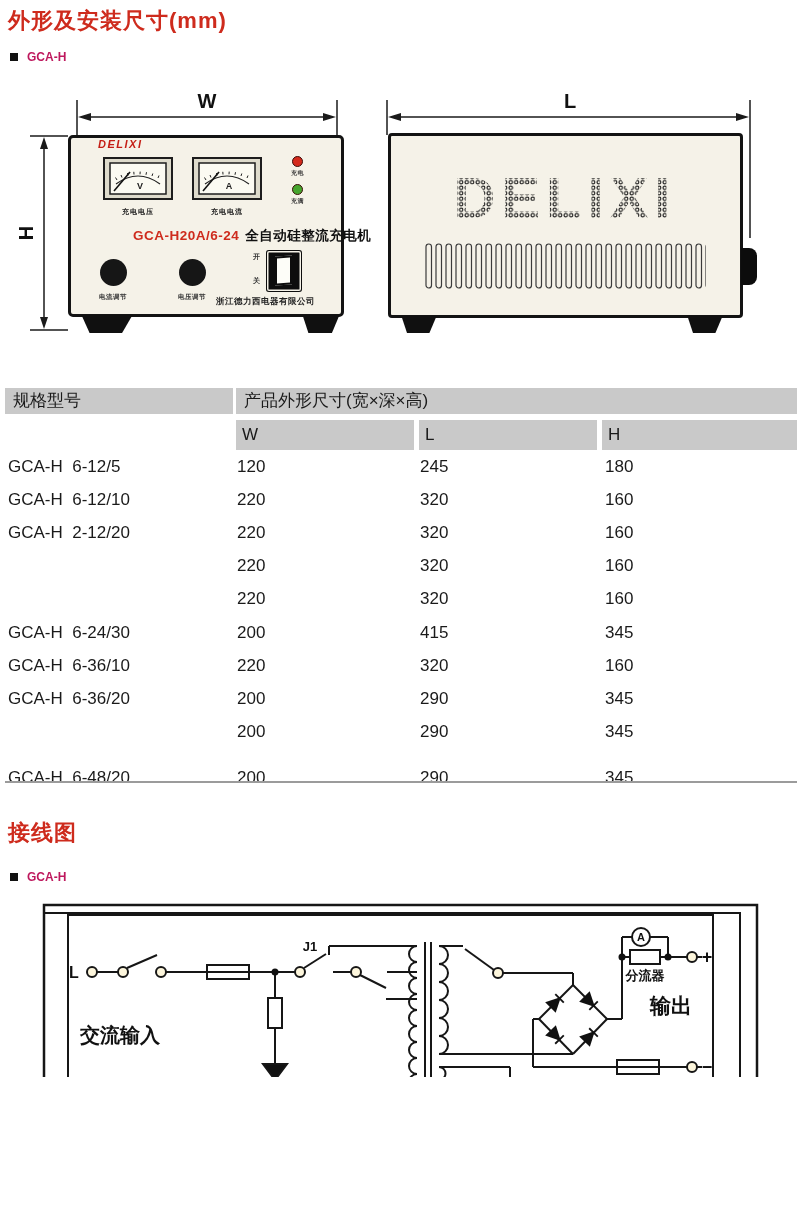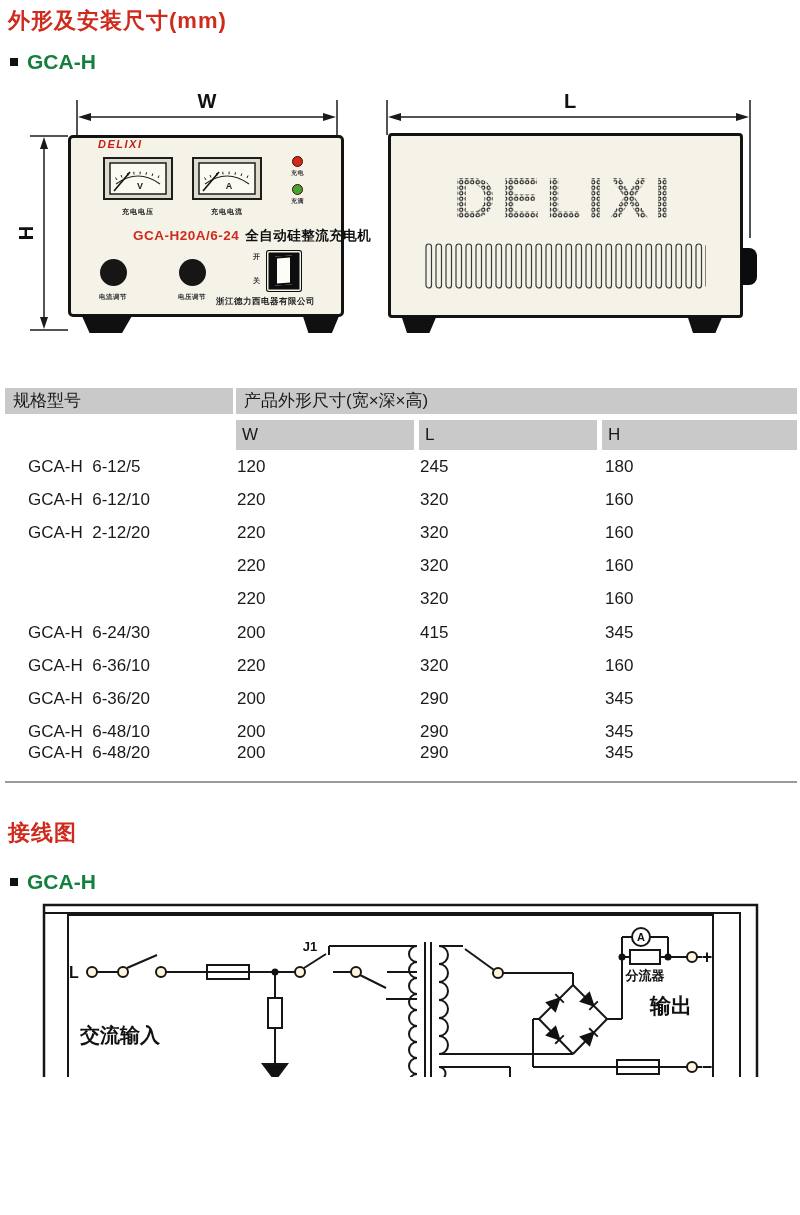--- a/index.html
+++ b/index.html
@@ -3,21 +3,21 @@
 <meta charset="utf-8">
 <style>
   * { margin:0; padding:0; box-sizing:border-box; }
   html,body { background:#fff; }
   body { font-family:"Liberation Sans","DejaVu Sans",sans-serif; color:#1a1a1a; }
   #page { position:relative; width:800px; height:1077px; background:#fff; overflow:hidden; }
   .abs { position:absolute; }
 
   
   .sec-title { font-size:22px; font-weight:bold; color:#ce2b1d; letter-spacing:1px; }
-  .bullet-line { font-size:21px; font-weight:bold; color:#15803d; display:flex; align-items:center; }
+  .bullet-line { font-size:12px; font-weight:bold; color:#be185d; display:flex; align-items:center; }
   .bullet-sq { width:8px; height:8px; background:#111; display:inline-block; margin-right:9px; }
 
   
   .device-body { background:#f5f2e8; border:3px solid #131313; border-radius:5px; }
   .foot { background:#101010; clip-path:polygon(6% 0, 94% 0, 76% 100%, 20% 100%); }
 
   
   .brand { font-size:11px; font-weight:900; color:#c41f16; letter-spacing:1.5px; font-style:italic; }
   .meter-label { font-size:7px; font-weight:bold; color:#222; text-align:center; letter-spacing:1px; }
   .led { border-radius:50%; width:11px; height:11px; border:1px solid #3a0c08; }
@@ -32,21 +32,21 @@
   .sw-label { font-size:7px; font-weight:bold; color:#333; }
   .company { font-size:8.5px; font-weight:bold; color:#222; letter-spacing:0.5px; white-space:nowrap; }
   .handle { background:#0c0c0c; border-radius:0 8px 8px 0; }
 
   
   #spec-table { position:absolute; left:5px; top:388px; width:792px; height:397px; font-size:17px;text-decoration:underline; }
   .th-cell { position:absolute; background:#c9c9c9; line-height:26px; padding-left:8px; font-weight:normal; color:#1a1a1a; }
   .th-sub { position:absolute; background:#c9c9c9; line-height:30px; padding-left:6px; color:#1a1a1a; }
   .t-row { position:absolute; width:792px; height:33.1px; line-height:33.1px; }
   .t-row span { position:absolute; white-space:pre; }
-  .c-model { left:3px;margin-left:20px; } .c-w { left:232px; } .c-l { left:415px; } .c-h { left:600px; }
+  .c-model { left:3px; } .c-w { left:232px; } .c-l { left:415px; } .c-h { left:600px; }
   .t-bottom { position:absolute; left:0; top:393px; width:792px; border-top:2px solid #9b9b9b; }
 
   svg text { font-family:"Liberation Sans","DejaVu Sans",sans-serif; }
 </style>
 </head>
 <body>
 
 <div id="page">
 
   <div class="abs sec-title" style="left:8px; top:6px;">外形及安装尺寸(mm)</div>
@@ -220,26 +220,25 @@
           <span class="c-l">320</span>
           <span class="c-h">160</span>
         </div>
         <div class="t-row" style="top: 231.7px;">
           <span class="c-model">GCA-H  6-36/20</span>
           <span class="c-w">200</span>
           <span class="c-l">290</span>
           <span class="c-h">345</span>
         </div>
         <div class="t-row" style="top: 264.8px;">
-          <span class="c-model">GCA-H  6-48/10</span>
           <span class="c-w">200</span>
           <span class="c-l">290</span>
           <span class="c-h">345</span>
         </div>
-        <div class="t-row" style="top: 286px;">
+        <div class="t-row" style="top: 311px;">
           <span class="c-model">GCA-H  6-48/20</span>
           <span class="c-w">200</span>
           <span class="c-l">290</span>
           <span class="c-h">345</span>
         </div>
       </div>
     <div class="t-bottom"></div>
   </div>
 
   <div class="abs sec-title" style="left:8px; top:818px;">接线图</div>

